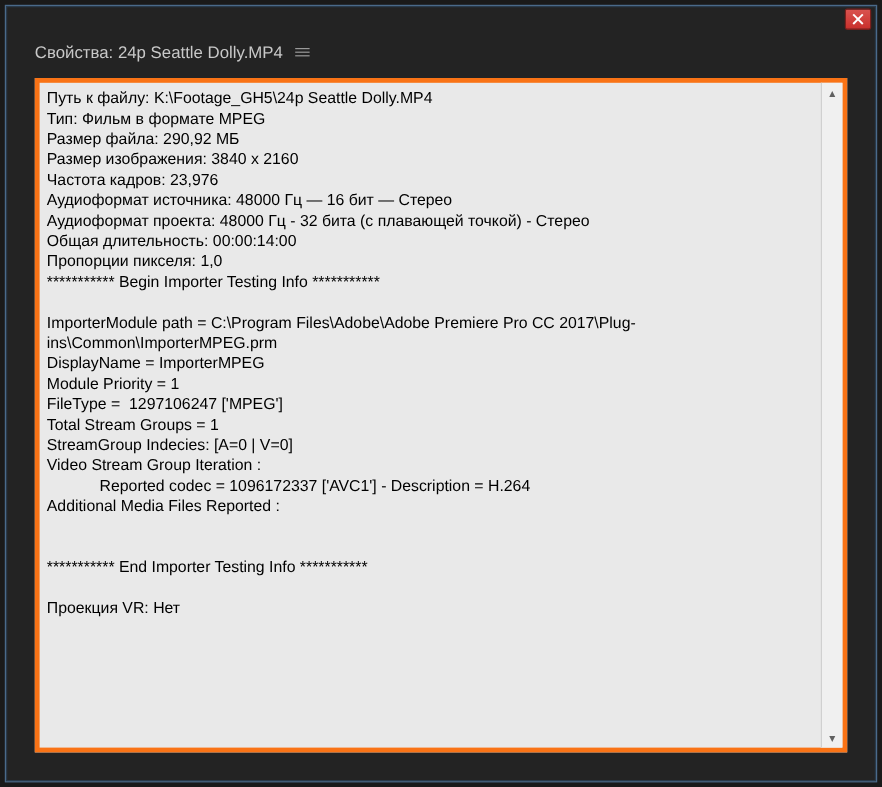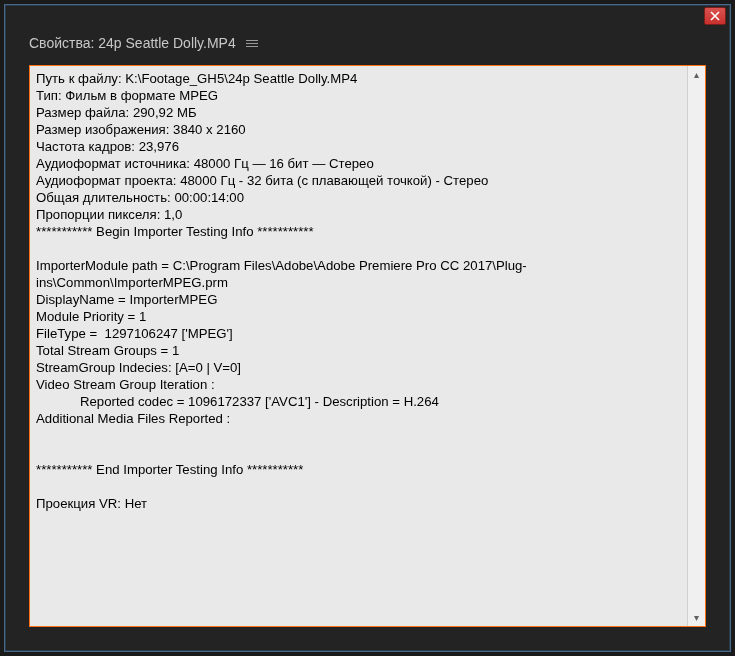--- a/index.html
+++ b/index.html
@@ -61,21 +61,21 @@
   .menu-icon span {
     display: block;
     width: 12px; height: 1px;
     background: #9a9a9a;
   }
   .content-frame {
     position: absolute;
     left: 24px; right: 24px;
     top: 60px; bottom: 24px;
     background: #e9e9e9;
-    border: 1px solid #f97316;
+    border: 4px solid #f97316;
     box-sizing: border-box;
   }
   .textarea-wrap {
     position: absolute;
     left: 0; right: 0; top: 0; bottom: 0;
     display: flex;
   }
   .text-content {
     flex: 1;
     padding: 4px 6px;

